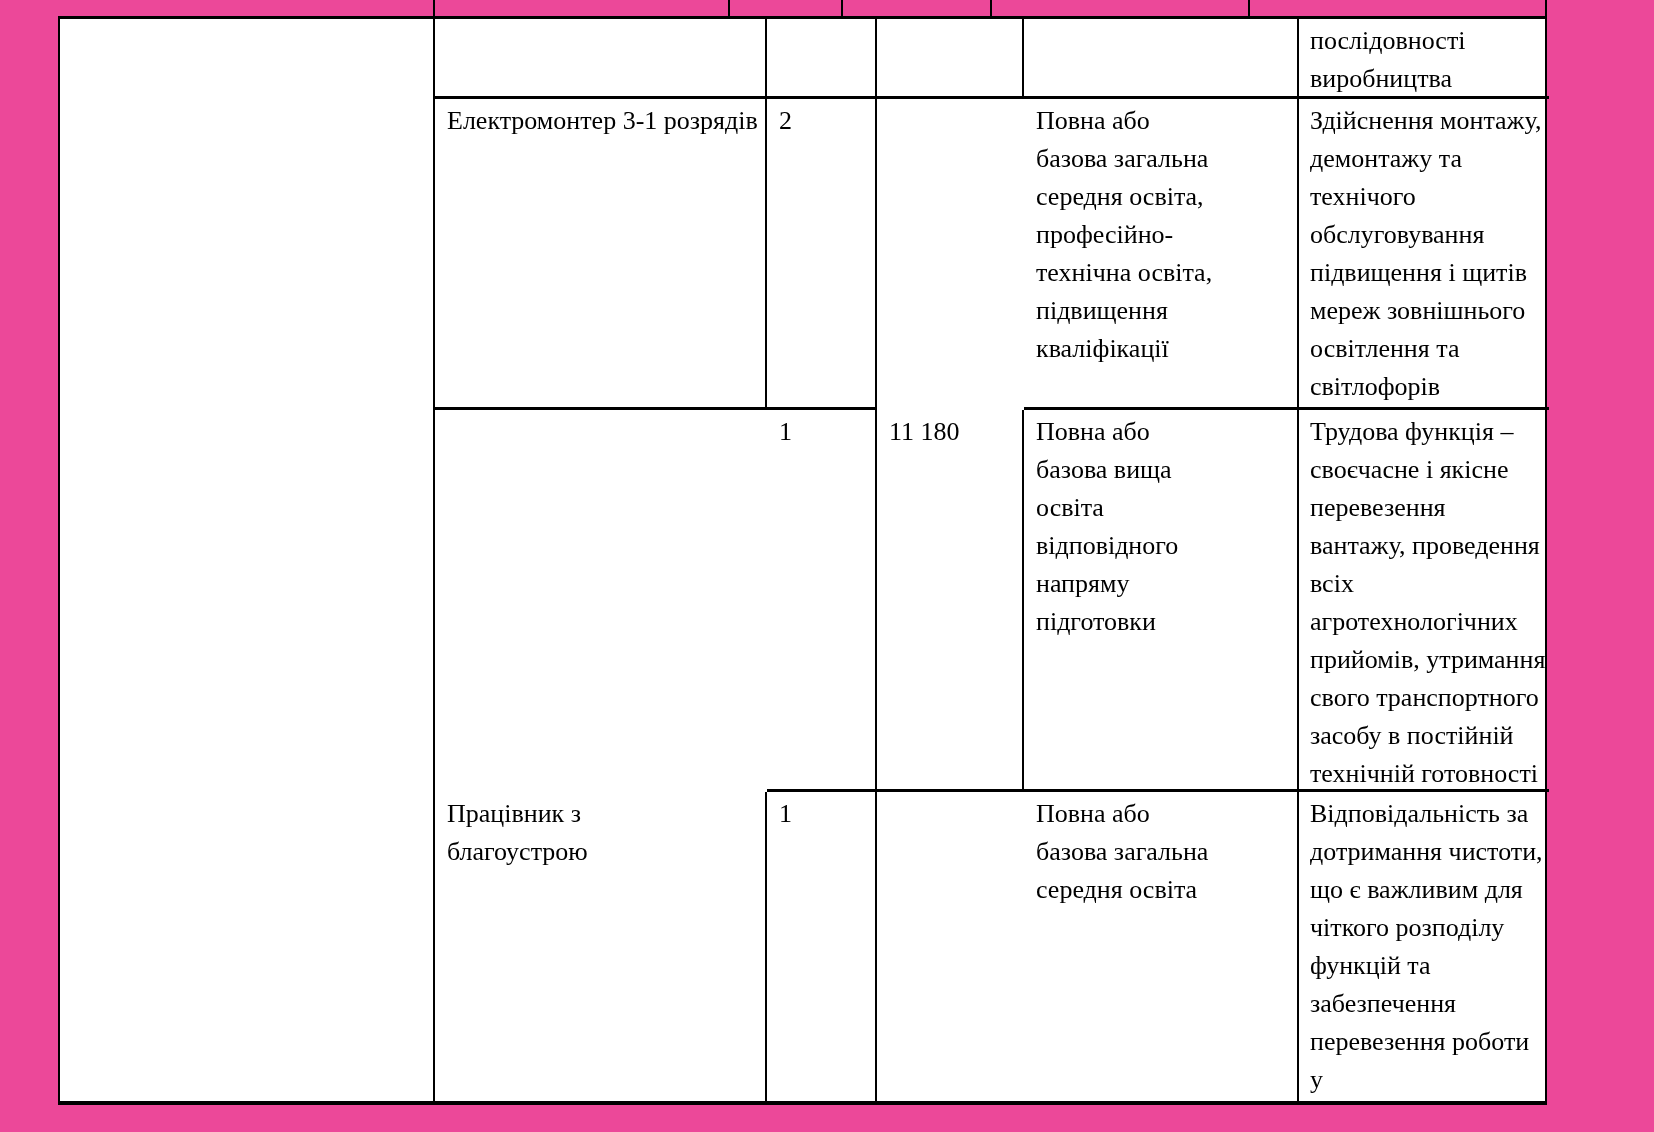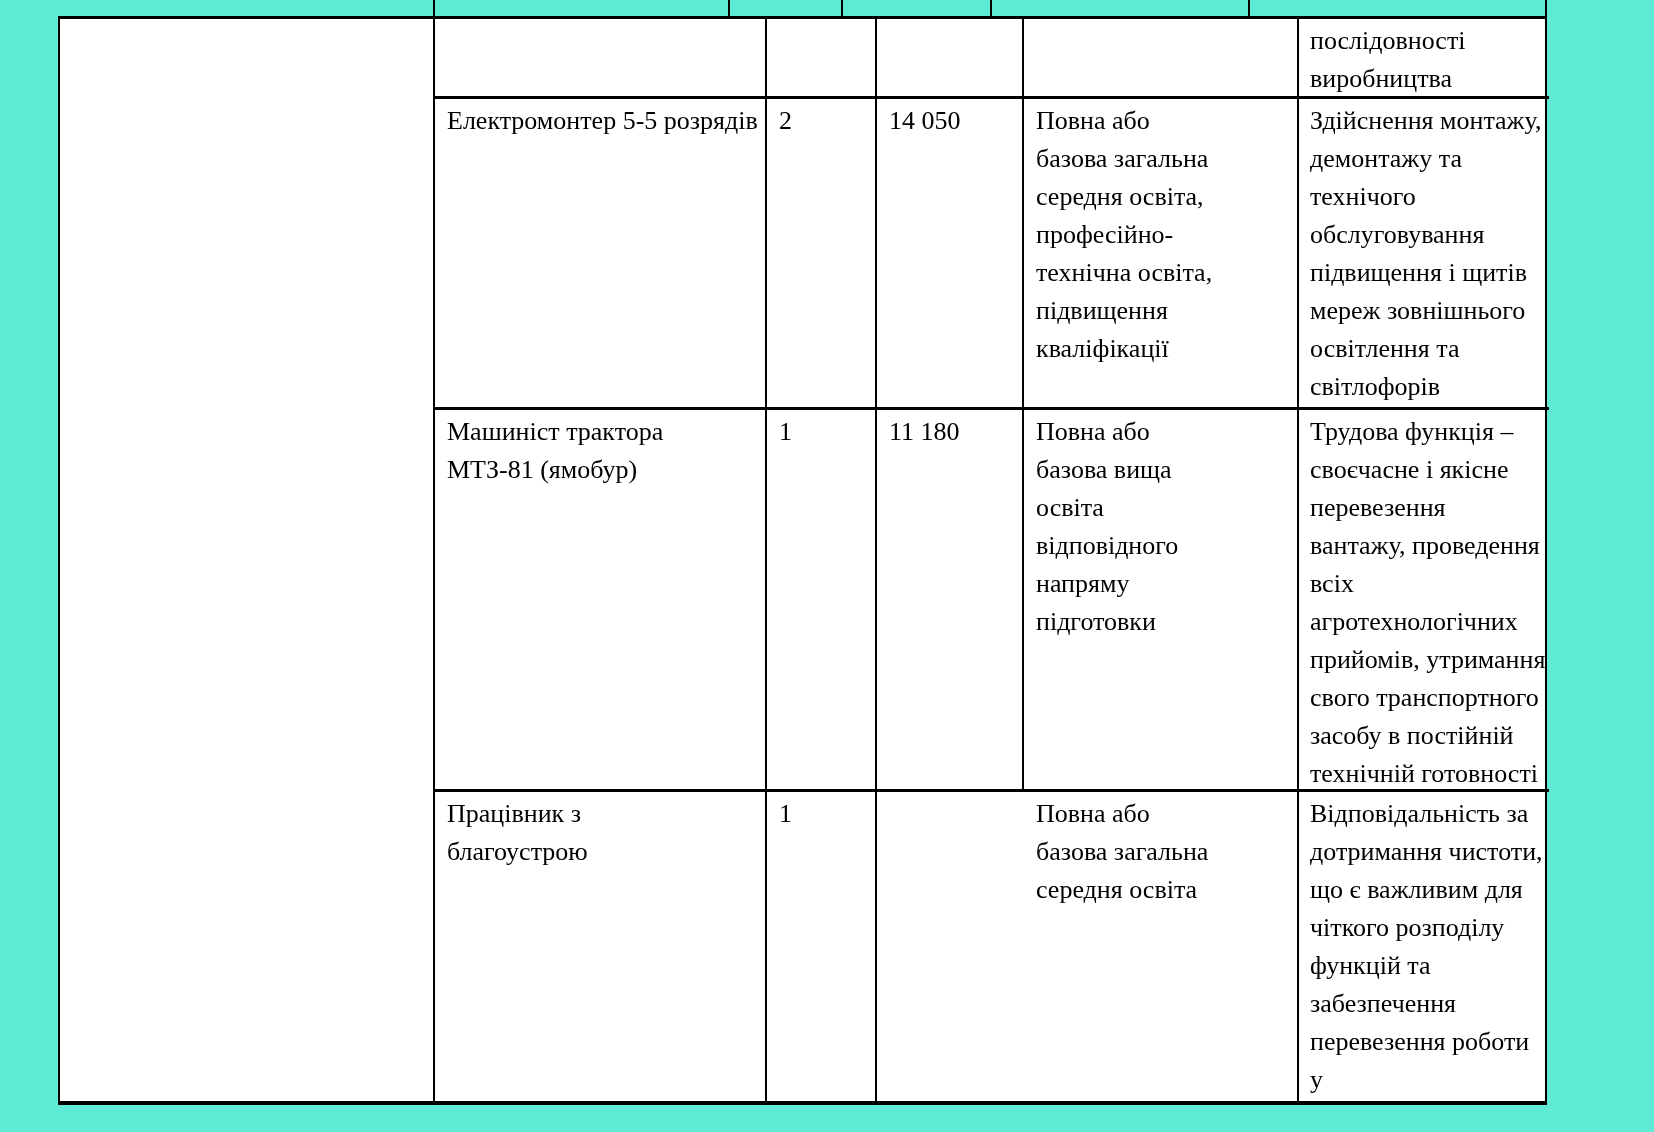--- a/index.html
+++ b/index.html
@@ -13,21 +13,21 @@
   body {
     font-family: "Liberation Serif", "DejaVu Serif", serif;
     font-size: 26px;
     line-height: 38px;
     color: #000000;
     position: relative;
   }
   .page {
     position: absolute;
     inset: 0;
-    background: #5eead4;
+    background: #ec4899;
   }
   
   .stub {
     position: absolute;
     top: 0;
     width: 2px;
     height: 16px;
     background: #000000;
   }
   .staff-table {
@@ -78,41 +78,38 @@
 
     <div class="cell side-cell"></div>
 
     <div class="cell" style="grid-row:1;grid-column:2"></div>
     <div class="cell" style="grid-row:1;grid-column:3"></div>
     <div class="cell" style="grid-row:1;grid-column:4"></div>
     <div class="cell" style="grid-row:1;grid-column:5"></div>
     <div class="cell duties last-col" style="grid-row:1;grid-column:6">послідовності
 виробництва</div>
 
-    <div class="cell" style="grid-row:2;grid-column:2">Електромонтер 5-5 розрядів</div>
+    <div class="cell" style="grid-row:2;grid-column:2">Електромонтер 3-1 розрядів</div>
     <div class="cell" style="grid-row:2;grid-column:3">2</div>
-    <div class="cell" style="grid-row:2;grid-column:4">14 050</div>
     <div class="cell" style="grid-row:2;grid-column:5">Повна або
 базова загальна
 середня освіта,
 професійно-
 технічна освіта,
 підвищення
 кваліфікації</div>
     <div class="cell duties last-col" style="grid-row:2;grid-column:6">Здійснення монтажу,
 демонтажу та
 технічого
 обслуговування
 підвищення і щитів
 мереж зовнішнього
 освітлення та
 світлофорів</div>
 
-    <div class="cell" style="grid-row:3;grid-column:2">Машиніст трактора
-МТЗ-81 (ямобур)</div>
     <div class="cell" style="grid-row:3;grid-column:3">1</div>
     <div class="cell" style="grid-row:3;grid-column:4">11 180</div>
     <div class="cell" style="grid-row:3;grid-column:5">Повна або
 базова вища
 освіта
 відповідного
 напряму
 підготовки</div>
     <div class="cell duties last-col" style="grid-row:3;grid-column:6">Трудова функція –
 своєчасне і якісне

